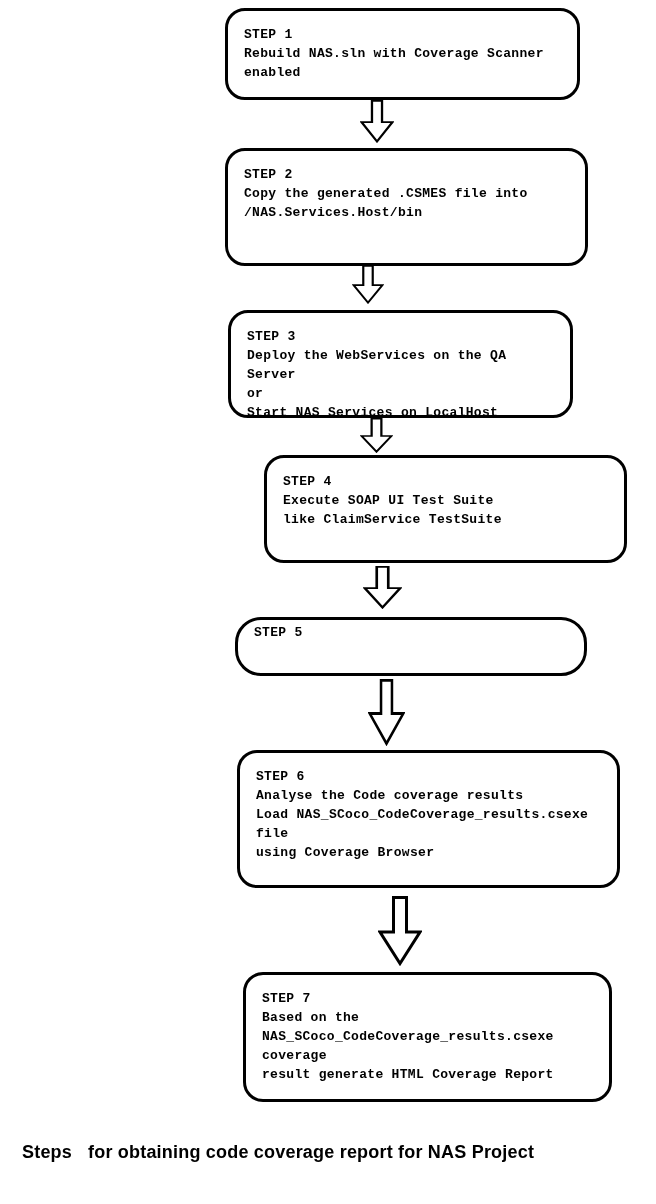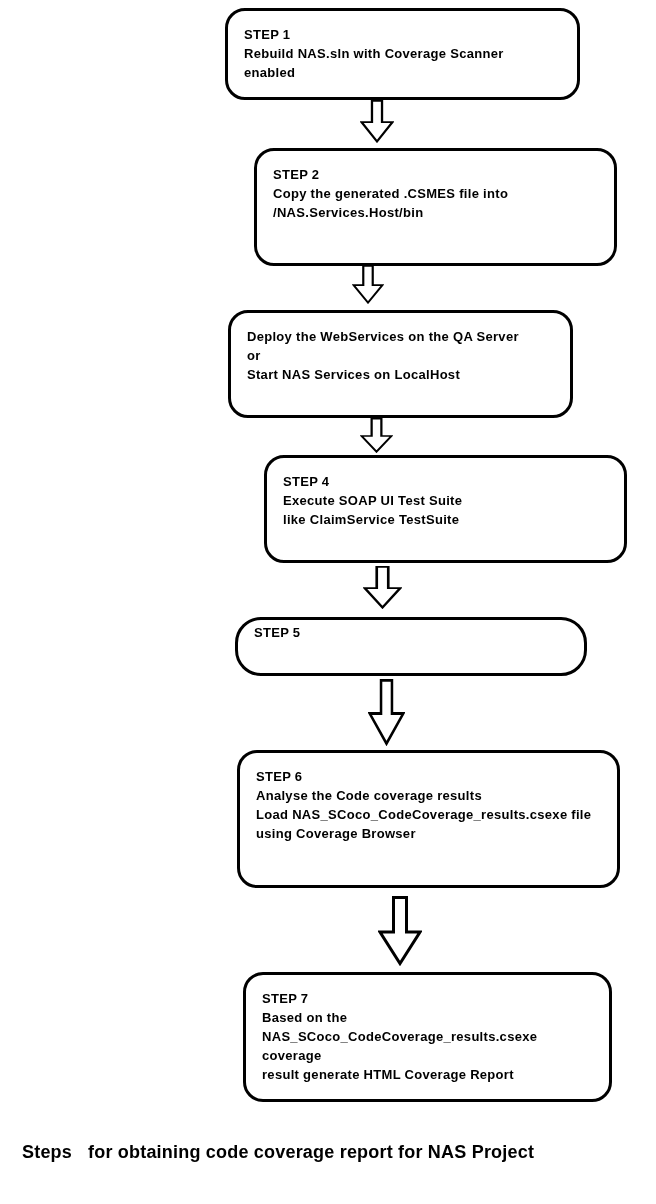--- a/index.html
+++ b/index.html
@@ -16,20 +16,21 @@
     color: #000000;
     overflow: hidden;
   }
   .node {
     position: absolute;
     box-sizing: border-box;
     border: 3px solid #000000;
     border-radius: 20px;
     background: #ffffff;
     padding: 14px 12px 8px 16px;
+    font-family: Liberation Mono, monospace;
   }
   .node .step-label {
     font-weight: bold;
     font-size: 13px;
     line-height: 19px;
     letter-spacing: 0.3px;
     white-space: pre-line;
   }
   .node .step-text {
     font-weight: bold;
@@ -37,21 +38,21 @@
     line-height: 19px;
     letter-spacing: 0.3px;
     white-space: pre-line;
   }
   .arrow {
     position: absolute;
     display: block;
   }
   
   .node1 { left: 225px; top: 8px;   width: 355px; height: 92px; }
-  .node2 { left: 225px; top: 148px; width: 363px; height: 118px; margin-left: 29px; }
+  .node2 { left: 225px; top: 148px; width: 363px; height: 118px; }
   .node3 { left: 228px; top: 310px; width: 345px; height: 108px; }
   .node4 { left: 235px; top: 455px; width: 363px; height: 108px; margin-left: 29px; }
   .node5 { left: 235px; top: 617px; width: 352px; height: 59px; border-radius: 26px; padding-top: 3px; }
   .node6 { left: 237px; top: 750px; width: 383px; height: 138px; }
   .node7 { left: 243px; top: 972px; width: 369px; height: 130px; }
 
   .arrow1 { left: 360px; top: 100px; width: 34px; height: 43px; }
   .arrow2 { left: 352px; top: 265px; width: 32px; height: 39px; }
   .arrow3 { left: 360px; top: 418px; width: 33px; height: 35px; }
   .arrow4 { left: 363px; top: 566px; width: 39px; height: 43px; }
@@ -88,20 +89,21 @@
     <div class="step-label">STEP 2</div>
     <div class="step-text">Copy the generated .CSMES file into
 /NAS.Services.Host/bin</div>
   </div>
 
   <svg class="arrow arrow2" viewBox="0 0 44 70" preserveAspectRatio="none">
     <path d="M15.5 1.5 L28.5 1.5 L28.5 36 L42 36 L22 67.5 L2 36 L15.5 36 Z" fill="#ffffff" stroke="#000000" stroke-width="3"></path>
   </svg>
 
   <div class="node node3">
+    <div class="step-label">STEP 3</div>
     <div class="step-text">Deploy the WebServices on the QA Server
 or
 Start NAS Services on LocalHost</div>
   </div>
 
   <svg class="arrow arrow3" viewBox="0 0 44 70" preserveAspectRatio="none">
     <path d="M15.5 1.5 L28.5 1.5 L28.5 36 L42 36 L22 67.5 L2 36 L15.5 36 Z" fill="#ffffff" stroke="#000000" stroke-width="3"></path>
   </svg>
 
   <div class="node node4">

